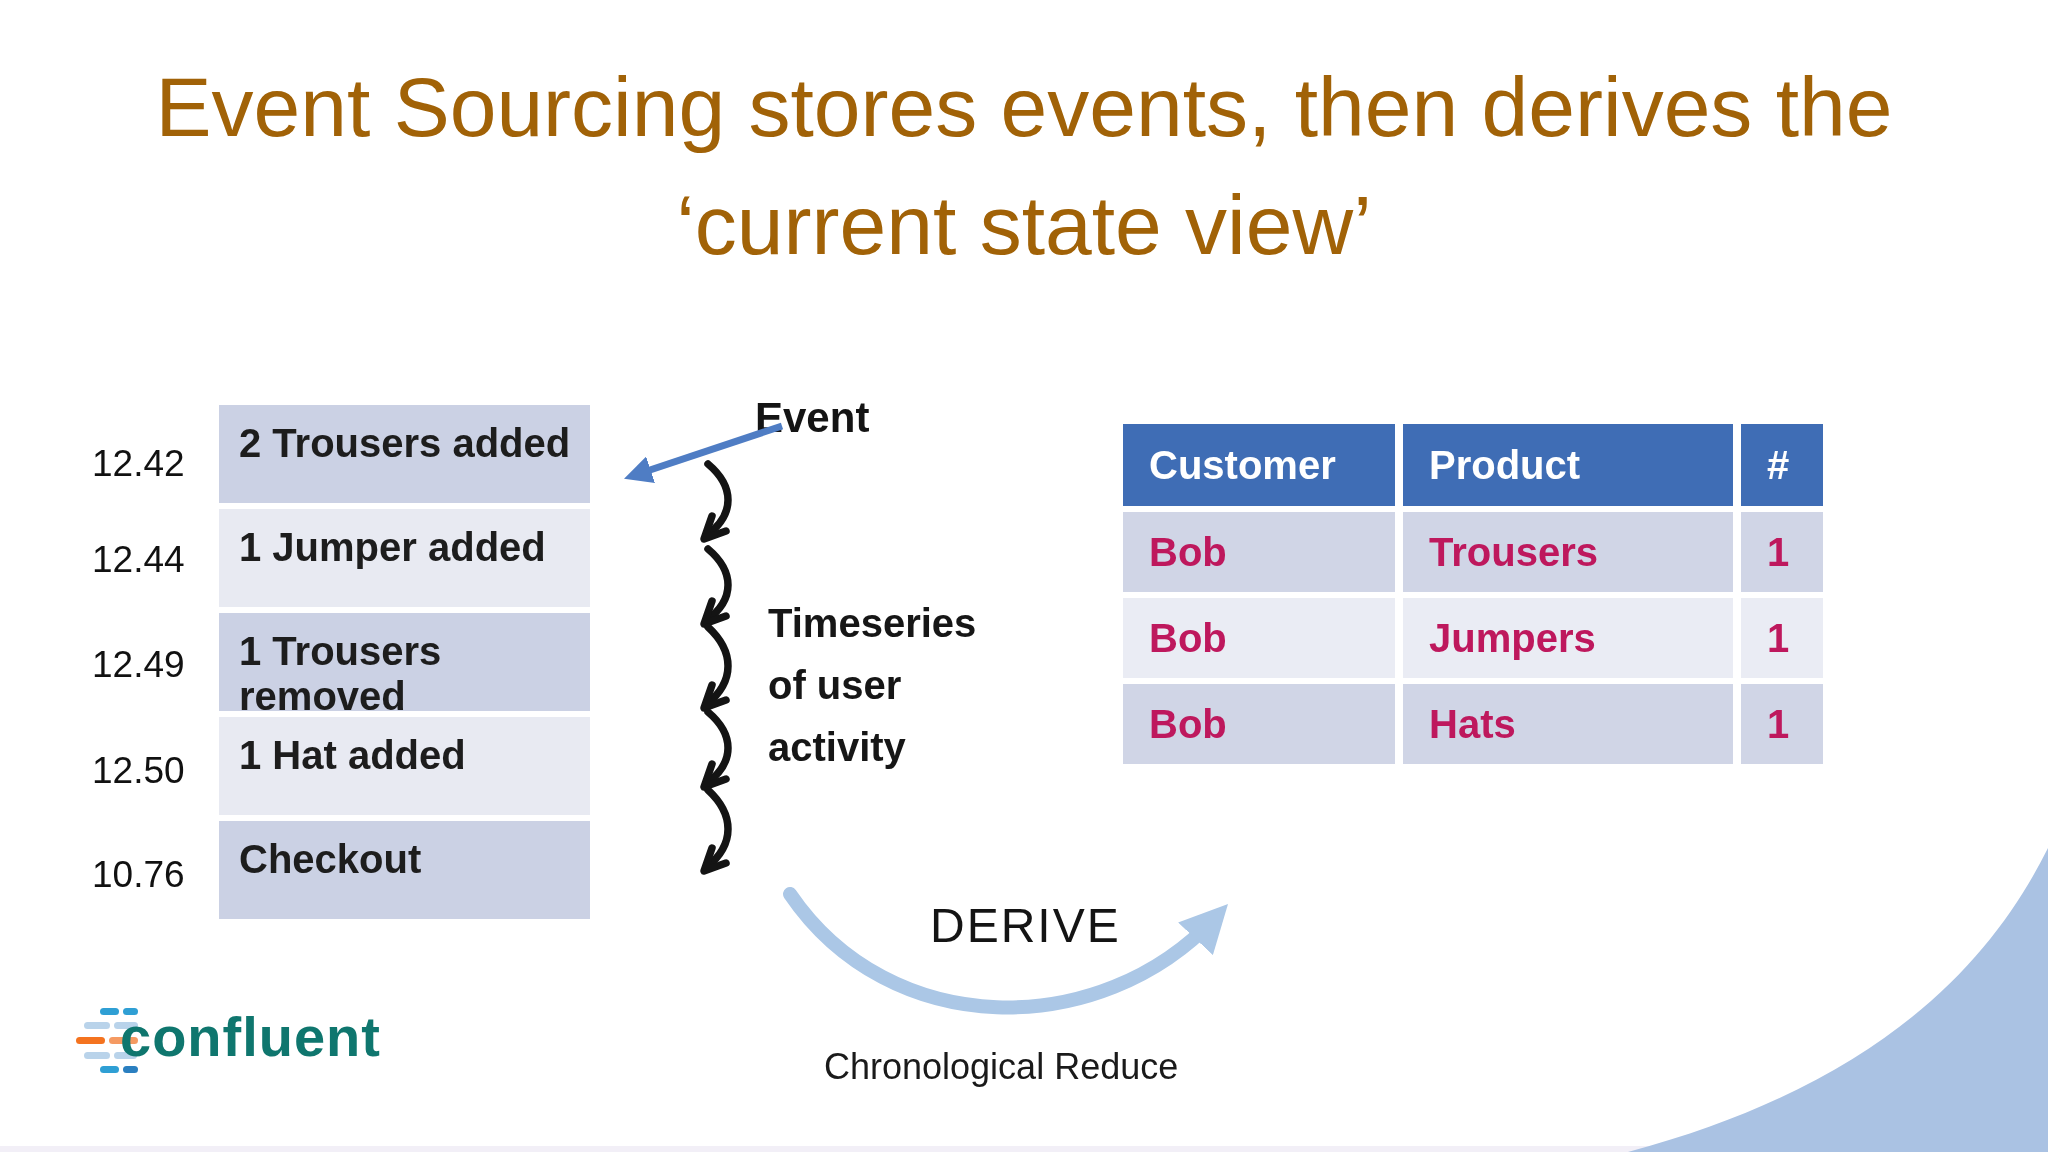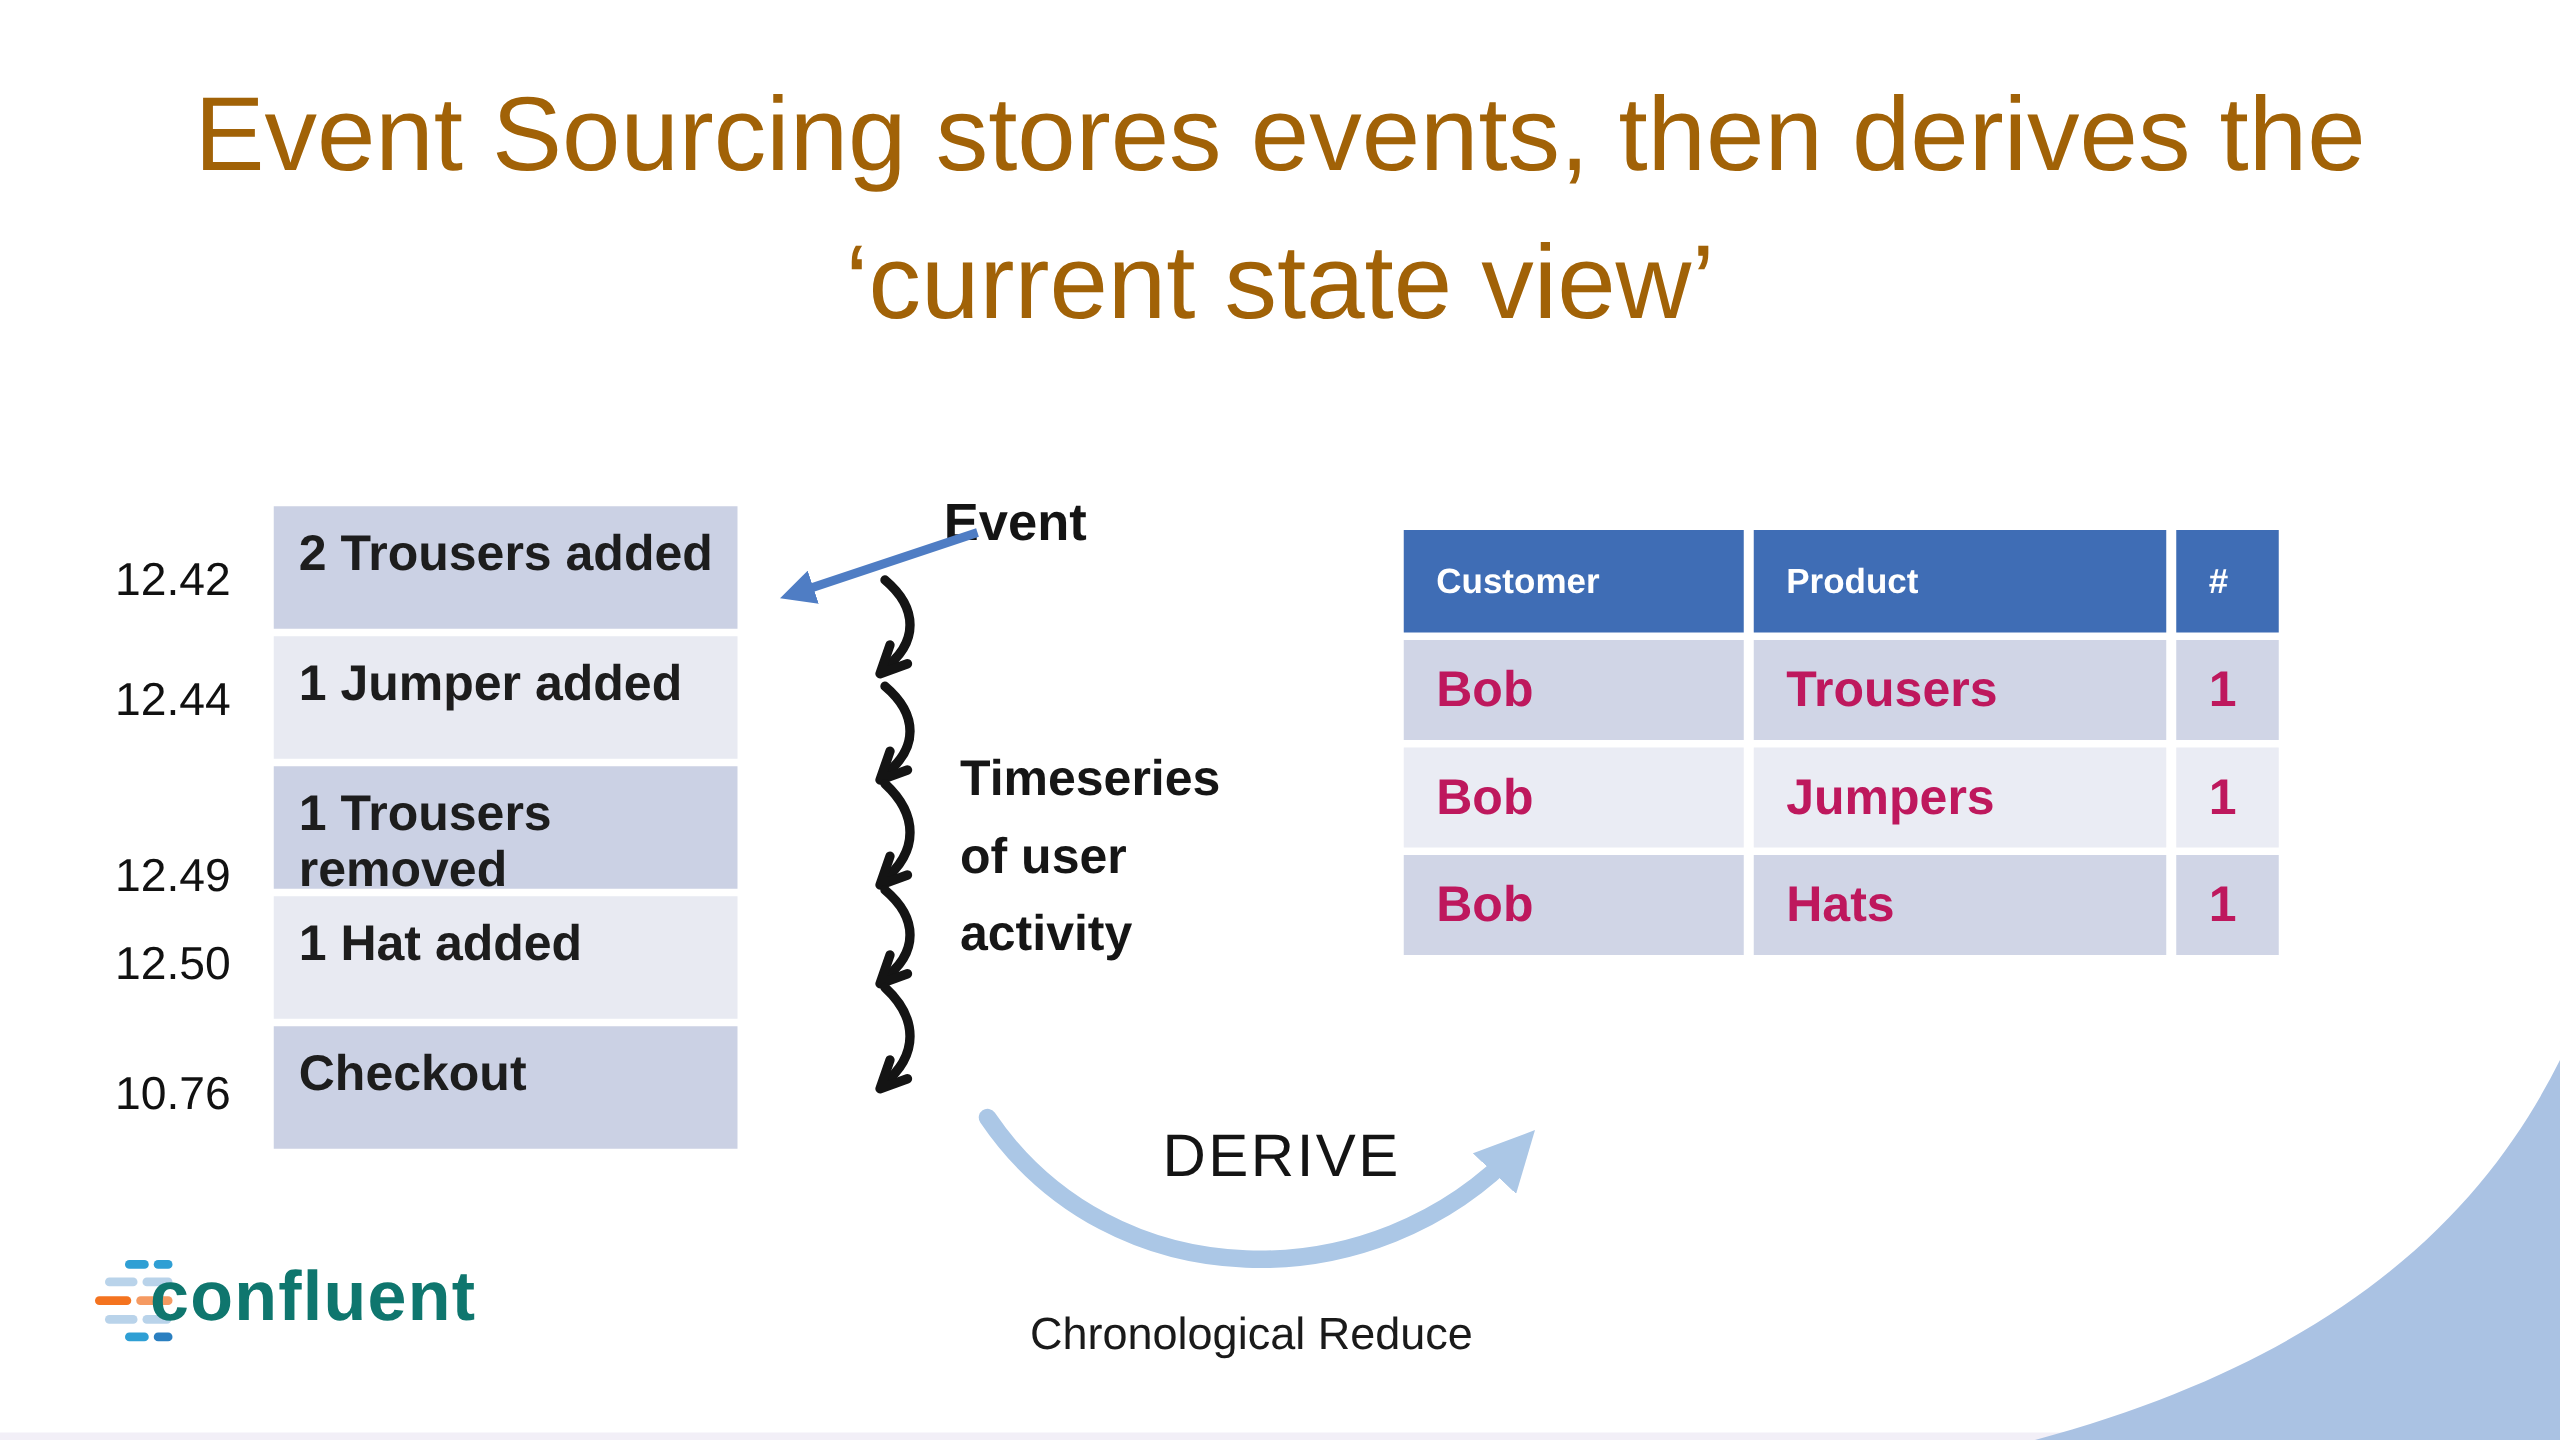--- a/index.html
+++ b/index.html
@@ -43,21 +43,21 @@
 
   .ev-time {
     position: absolute;
     left: 92px;
     width: 95px;
     font-size: 37px;
     font-weight: 400;
     color: #111111;
     text-align: left;
   }
-  .t1 { top: 443px; } .t2 { top: 539px; } .t3 { top: 644px; margin-top: 36px; }
+  .t1 { top: 443px; } .t2 { top: 539px; } .t3 { top: 644px; }
   .t4 { top: 750px; } .t5 { top: 854px; }
 
   
   .event-callout {
     position: absolute;
     left: 755px; top: 394px;
     font-size: 42px;
     font-weight: bold;
     color: #141414;
   }
@@ -85,21 +85,21 @@
     align-items: center;
     padding-left: 26px;
     box-sizing: border-box;
     font-size: 40px;
     font-weight: bold;
     color: #be185d;
   }
   .state-table .hdr {
     background: #3f6db5;
     color: #ffffff;
-    font-size: 28px;
+    font-size: 40px;
   }
   .state-table .rowa { background: #d0d5e6; }
   .state-table .rowb { background: #eaecf4; }
 
   
   .derive-label {
     position: absolute;
     left: 930px; top: 898px;
     font-size: 48px;
     font-weight: 400;

